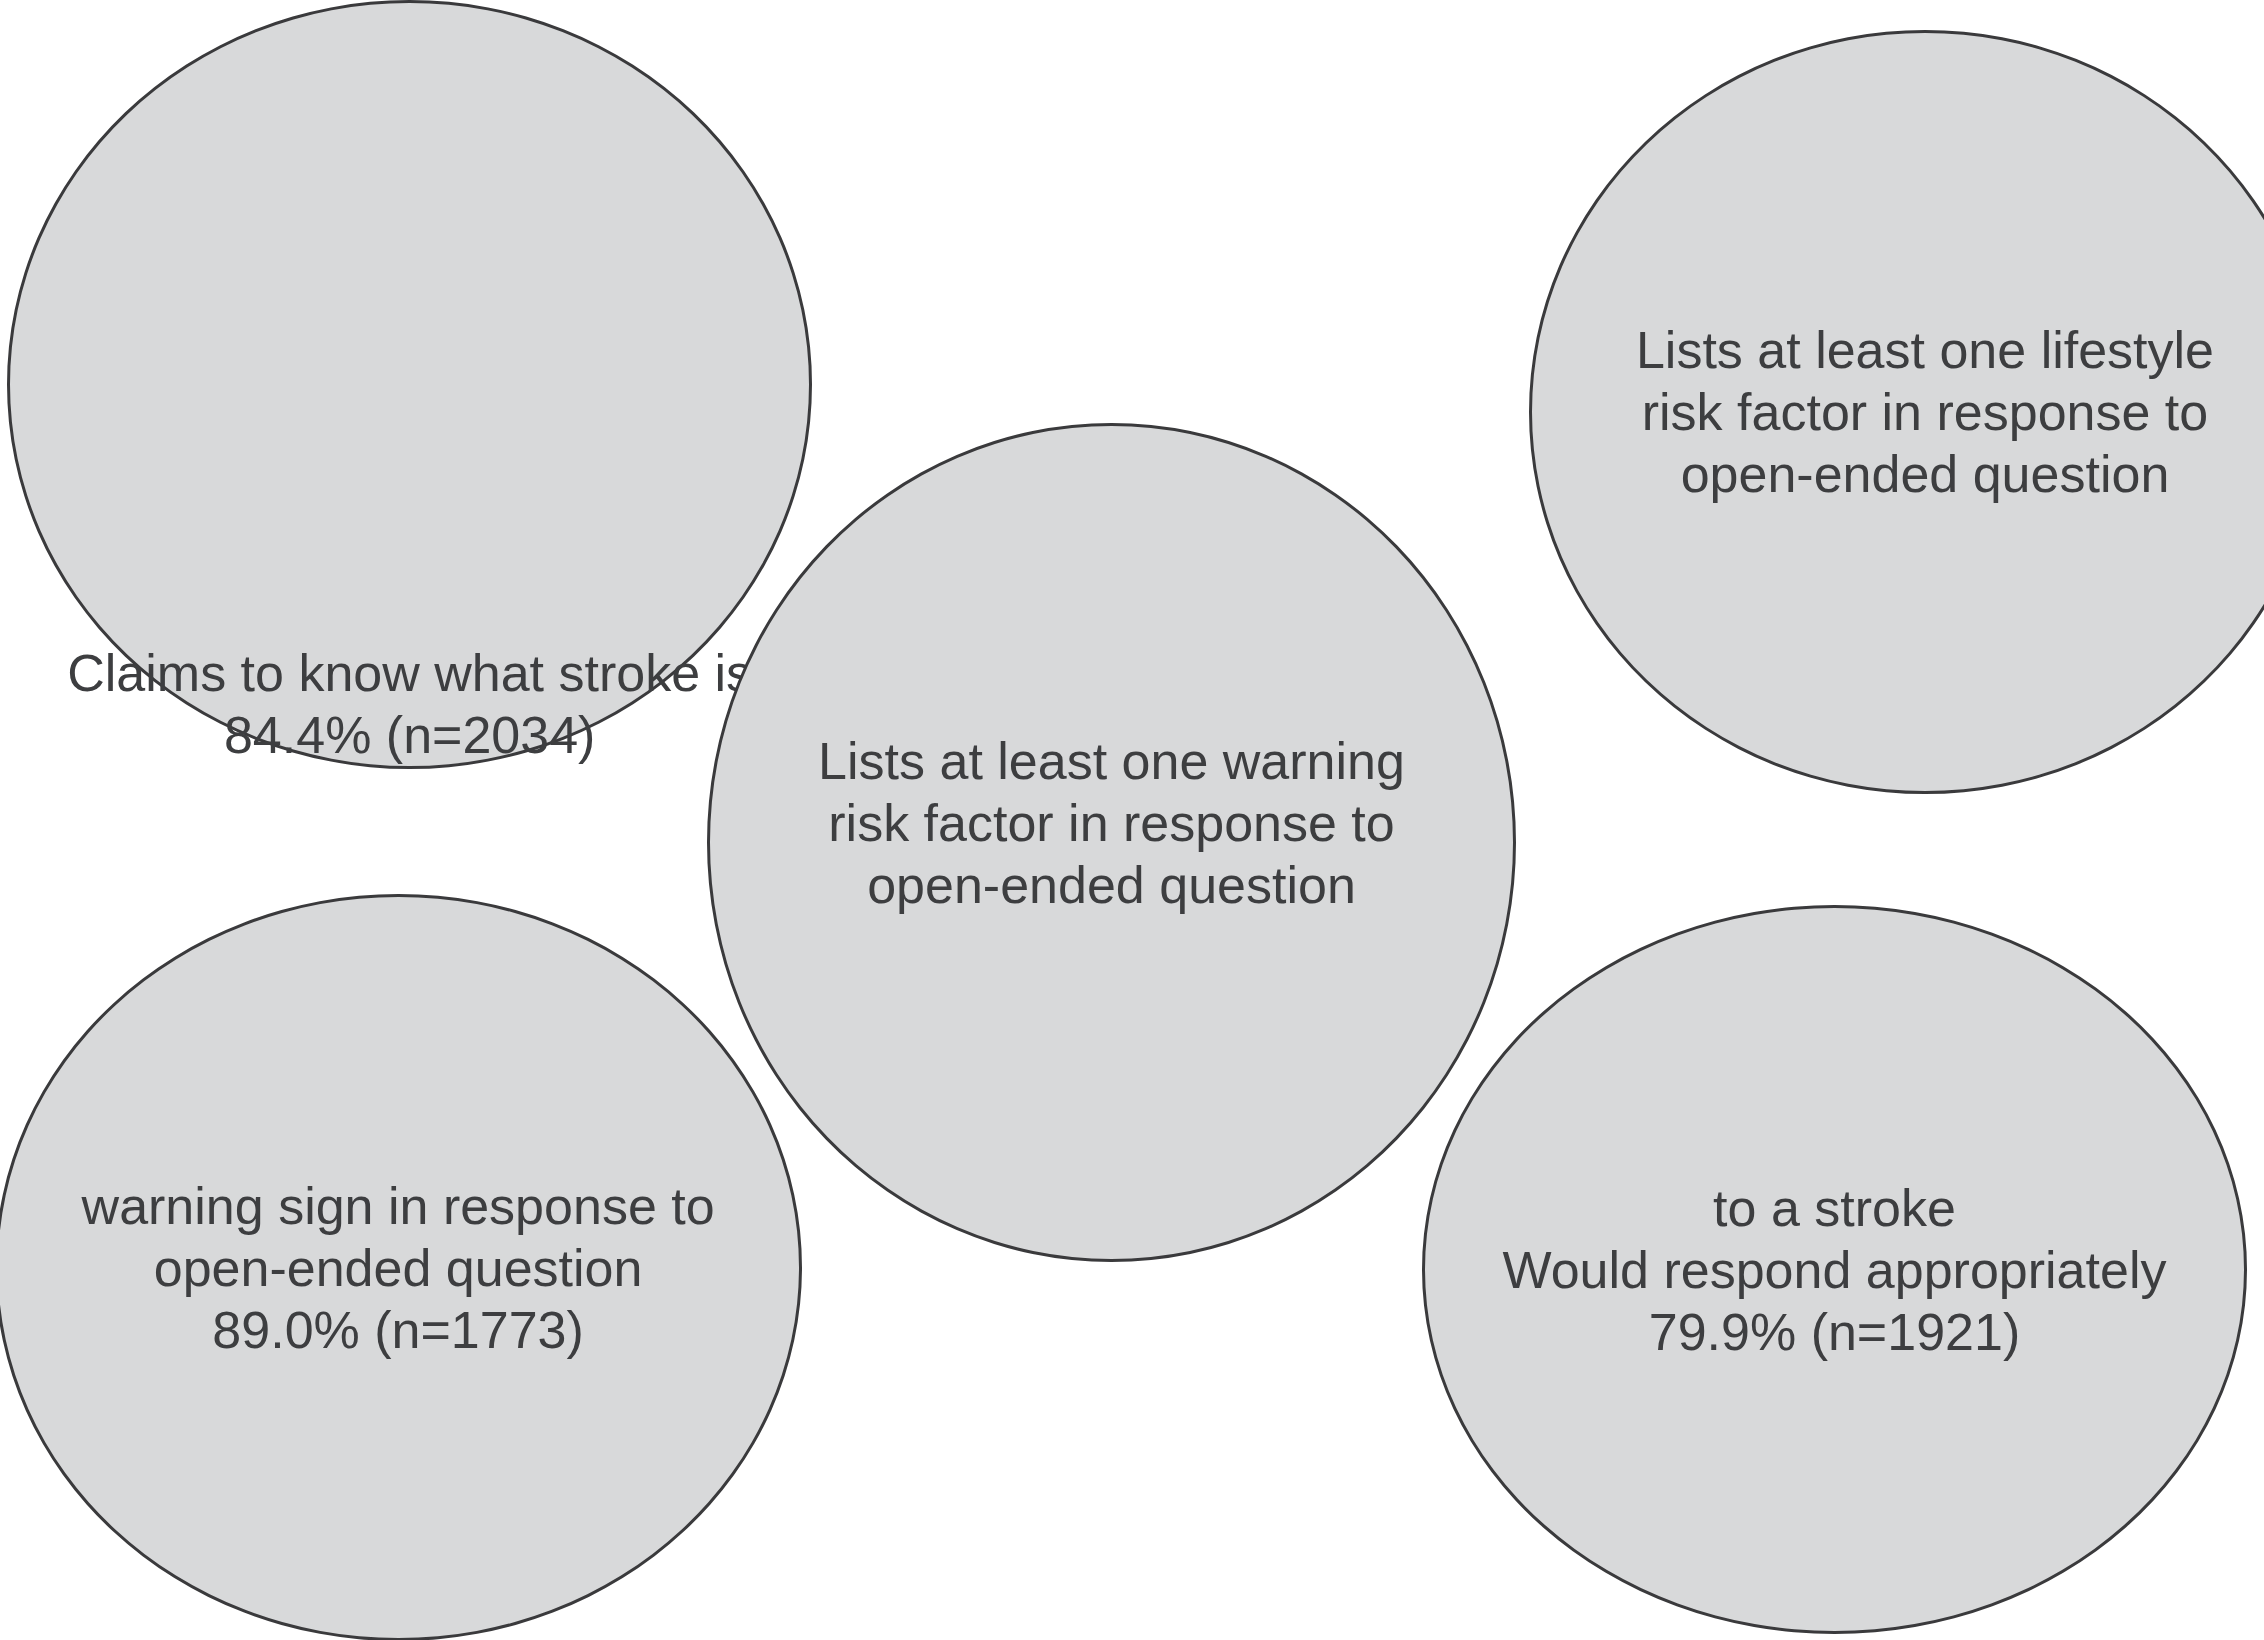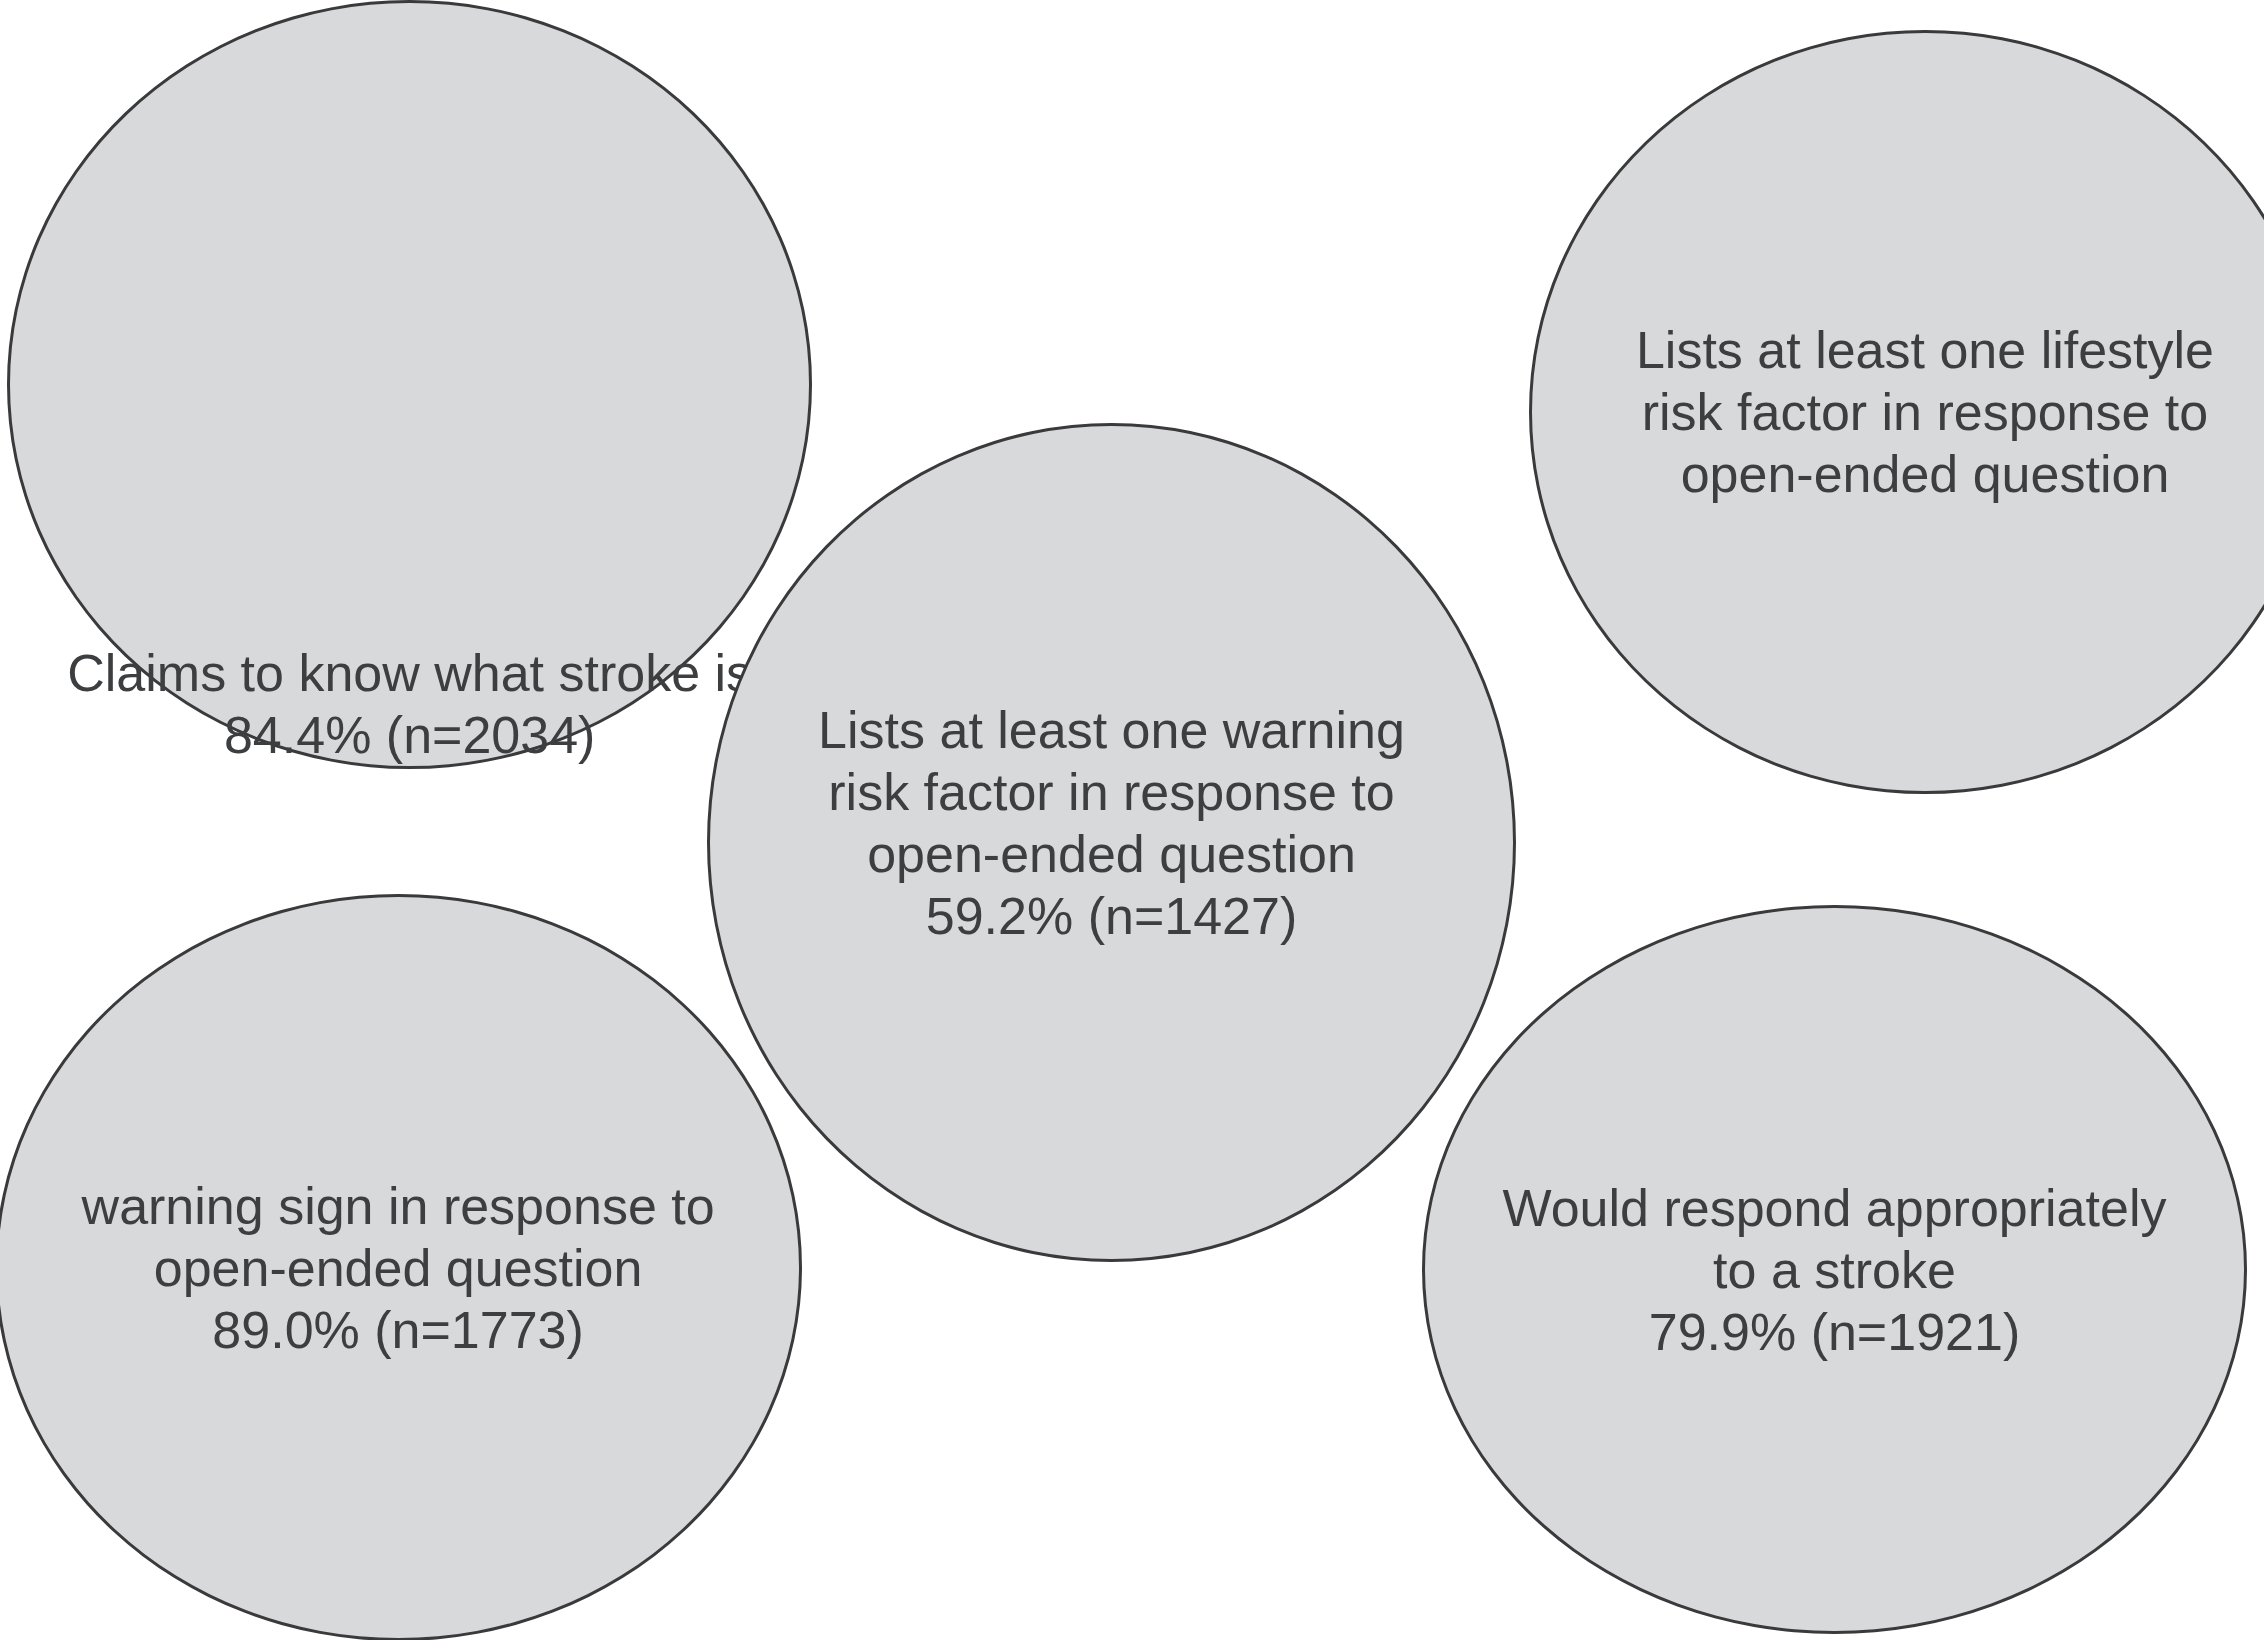--- a/index.html
+++ b/index.html
@@ -61,34 +61,33 @@
       <div>risk factor in response to</div>
       <div>open-ended question</div>
     </div>
   </div>
 
   <div class="bubble pos-center">
     <div class="bubble-text">
       <div>Lists at least one warning</div>
       <div>risk factor in response to</div>
       <div>open-ended question</div>
-      <div>59.2% (n=1427)</div>
     </div>
   </div>
 
   <div class="bubble pos-bottom-left">
     <div class="bubble-text">
       <div>warning sign in response to</div>
       <div>open-ended question</div>
       <div>89.0% (n=1773)</div>
     </div>
   </div>
 
   <div class="bubble pos-bottom-right">
     <div class="bubble-text">
+      <div>to a stroke</div>
       <div>Would respond appropriately</div>
-      <div>to a stroke</div>
       <div>79.9% (n=1921)</div>
     </div>
   </div>
 
 </div>
 
 
 </body></html>

